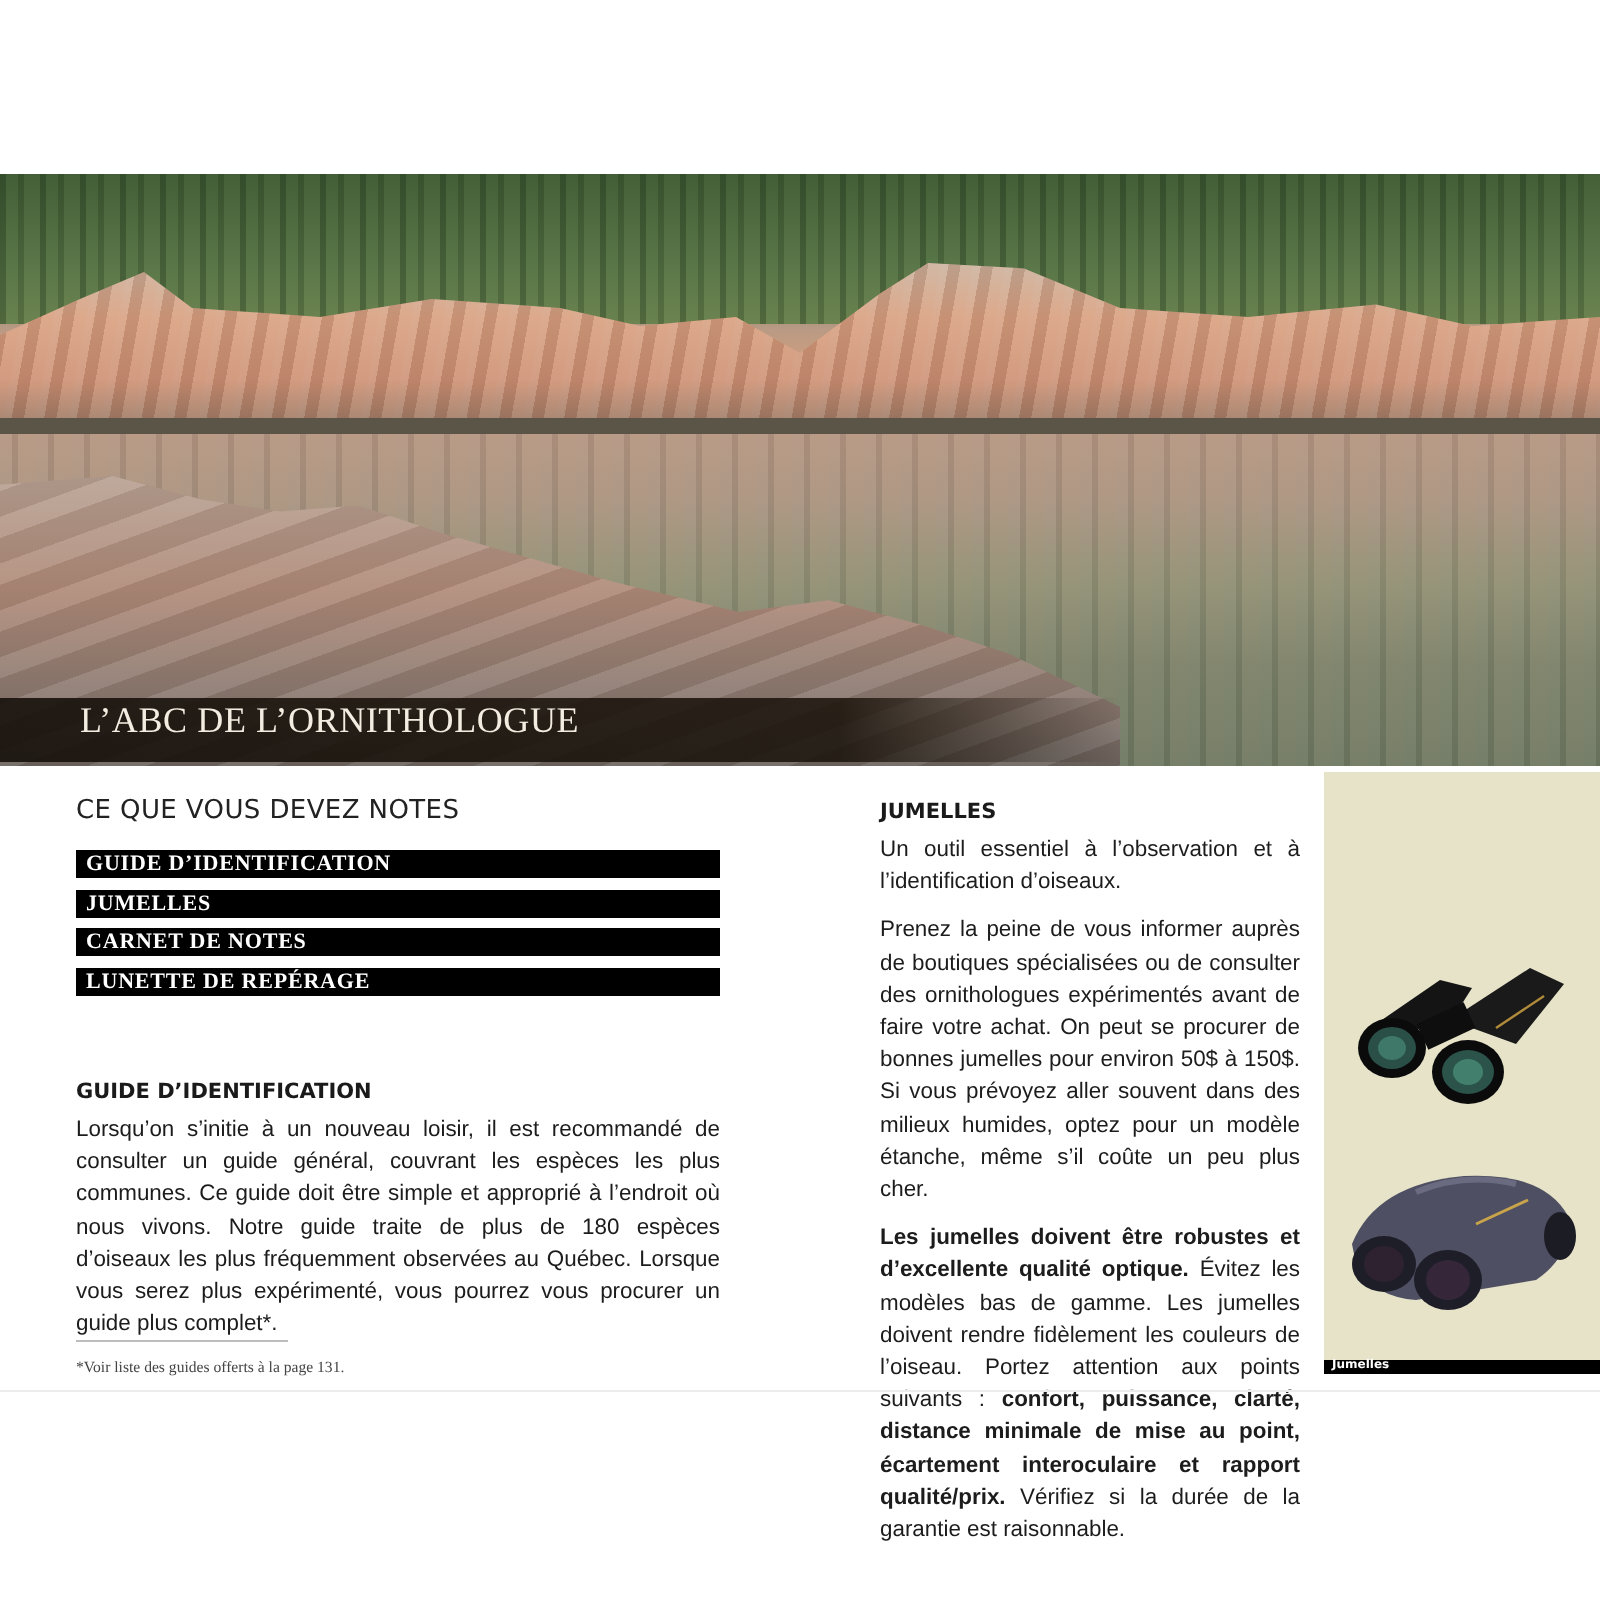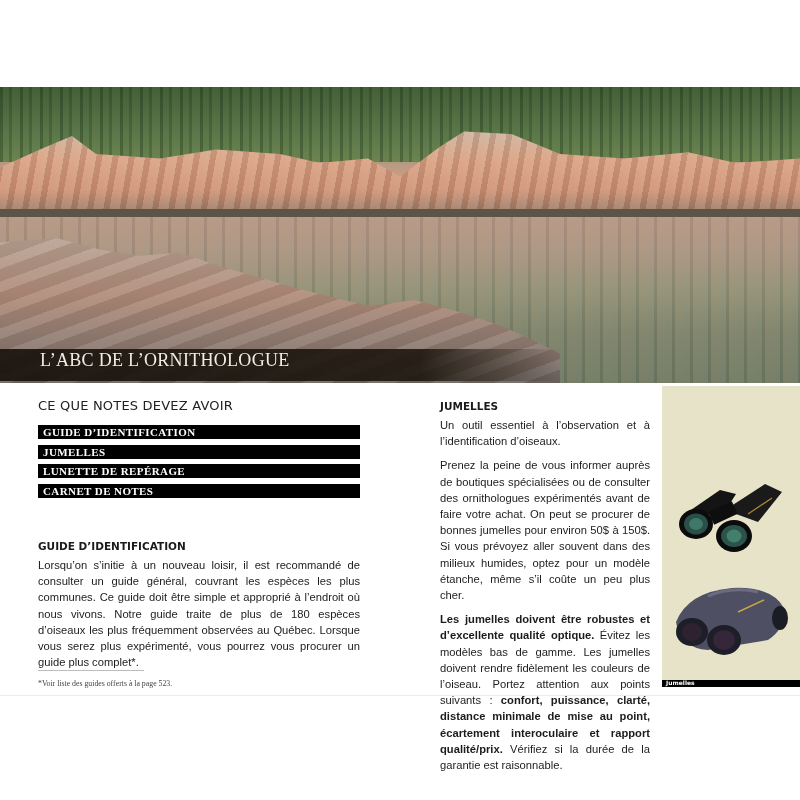--- a/index.html
+++ b/index.html
@@ -80,34 +80,34 @@
   <div class="forest"></div>
   <div class="cliff"></div>
   <div class="shore"></div>
   <div class="water"></div>
   <div class="rocks-fg"></div>
   <div class="title-band"></div>
   <div class="title-text">L’ABC DE L’ORNITHOLOGUE</div>
 </div>
 
 <div class="col-left">
-  <div class="sect-title">CE QUE NOTES DEVEZ AVOIR</div>
+  <div class="sect-title">CE QUE VOUS DEVEZ NOTES</div>
   <span class="bar">GUIDE D’IDENTIFICATION</span>
   <span class="bar">JUMELLES</span>
+  <span class="bar">CARNET DE NOTES</span>
   <span class="bar">LUNETTE DE REPÉRAGE</span>
-  <span class="bar">CARNET DE NOTES</span>
 </div>
 
 <div class="guide-block">
   <div class="h-sub">GUIDE D’IDENTIFICATION</div>
   <p class="body-p">Lorsqu’on s’initie à un nouveau loisir, il est recommandé de consulter un guide général, couvrant les espèces les plus communes. Ce guide doit être simple et approprié à l’endroit où nous vivons. Notre guide traite de plus de 180 espèces d’oiseaux les plus fréquemment observées au Québec. Lorsque vous serez plus expérimenté, vous pourrez vous procurer un guide plus complet*.</p>
 </div>
 
 <div class="footnote-rule"></div>
-<div class="footnote">*Voir liste des guides offerts à la page 523.</div>
+<div class="footnote">*Voir liste des guides offerts à la page 131.</div>
 
 <div class="col-right">
   <div class="h-sub">JUMELLES</div>
   <p class="body-p">Un outil essentiel à l’observation et à l’identification d’oiseaux.</p>
   <p class="body-p">Prenez la peine de vous informer auprès de boutiques spécialisées ou de consulter des ornithologues expérimentés avant de faire votre achat. On peut se procurer de bonnes jumelles pour environ 50$ à 150$. Si vous prévoyez aller souvent dans des milieux humides, optez pour un modèle étanche, même s’il coûte un peu plus cher.</p>
   <p class="body-p"><b>Les jumelles doivent être robustes et d’excellente qualité optique.</b><span> Évitez les modèles bas de gamme. Les jumelles doivent rendre fidèlement les couleurs de l’oiseau. Portez attention aux points suivants : </span><b>confort, puissance, clarté, distance minimale de mise au point, écartement interoculaire et rapport qualité/prix.</b><span> Vérifiez si la durée de la garantie est raisonnable.</span></p>
 </div>
 
 <div class="panel">
   <svg class="bino" style="left:8px; top:86px;" width="120" height="86" viewBox="0 0 120 86">

